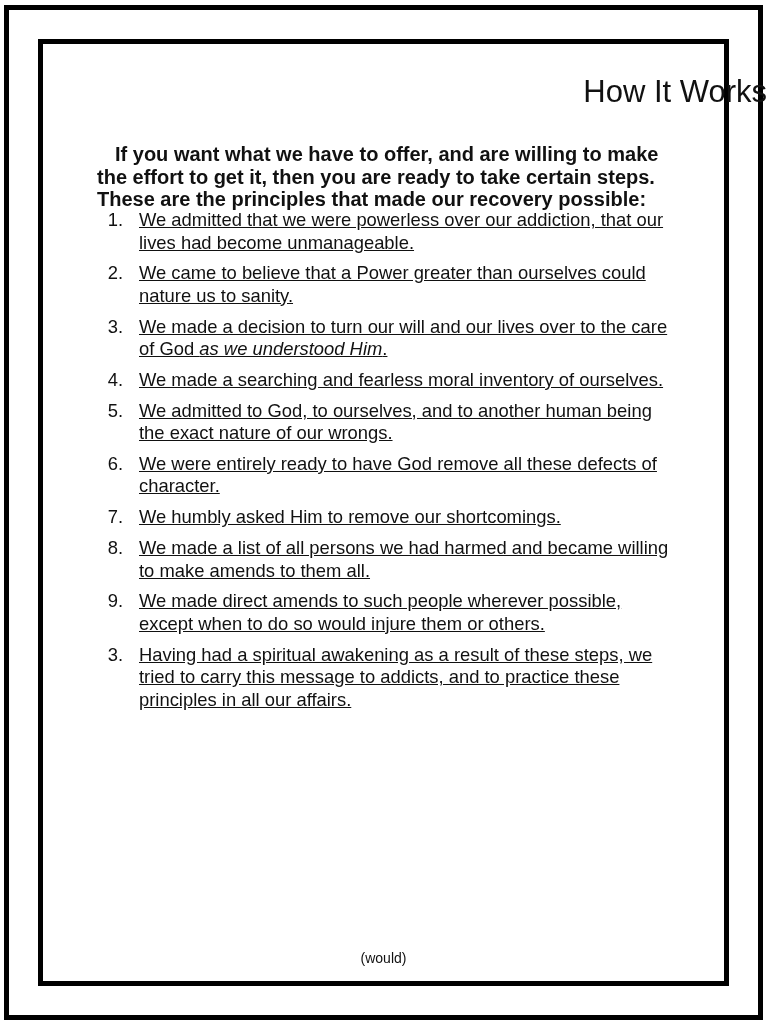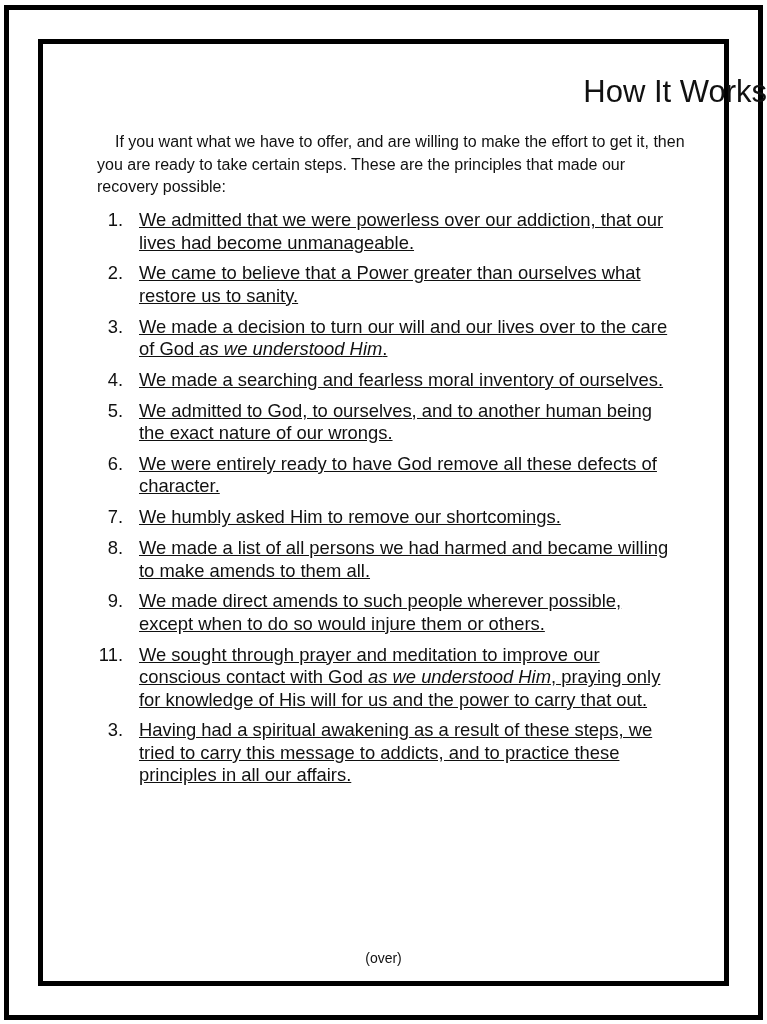--- a/index.html
+++ b/index.html
@@ -1,20 +1,20 @@
 <!DOCTYPE html>
 <html><head>
 <meta charset="utf-8">
 <style>
   html, body { margin: 0; padding: 0; background: #fff; }
   body { width: 767px; height: 1024px; position: relative; overflow: hidden; font-family: "Liberation Sans", sans-serif; color: #111; }
   .outer { position: absolute; left: 4px; top: 5px; width: 749px; height: 1005px; border: 5px solid #000; }
   .inner { position: absolute; left: 38px; top: 39px; width: 681px; height: 937px; border: 5px solid #000; }
   .title { position: absolute; left: 0; right: 0; top: 74px; text-align: right; font-size: 31px; line-height: 36px; }
-  .intro { position: absolute; left: 97px; width: 590px; top: 131px; font-size: 16px; line-height: 22.5px; text-indent: 18px; }
+  .intro { position: absolute; left: 97px; width: 590px; top: 143px; font-size: 20px; line-height: 22.5px; text-indent: 18px; font-weight: bold; }
   .steps { position: absolute; left: 92px; width: 590px; top: 209px; margin: 0; padding: 0; list-style: none; }
   .step { display: flex; font-size: 18.4px; line-height: 22.5px; margin-bottom: 8.3px; }
   .num { width: 31px; text-align: right; flex: none; }
   .txt { margin-left: 16px; width: 540px; text-decoration: underline; }
   .over { position: absolute; left: 0; right: 0; top: 949px; text-align: center; font-size: 14px; line-height: 18px; }
   i { font-style: italic; }
 </style>
 </head>
 <body>
 
@@ -24,21 +24,21 @@
 <div class="title">How It Works</div>
 <div class="intro">If you want what we have to offer, and are willing to make the effort to get it, then you are ready to take certain steps. These are the principles that made our recovery possible:</div>
 
 <ol class="steps">
   <li class="step">
       <span class="num">1.</span>
       <span class="txt"><span>We admitted that we were powerless over our addiction, that our lives had become unmanageable.</span><i></i><span></span></span>
     </li>
   <li class="step">
       <span class="num">2.</span>
-      <span class="txt"><span>We came to believe that a Power greater than ourselves what restore us to sanity.</span><i></i><span></span></span>
+      <span class="txt"><span>We came to believe that a Power greater than ourselves could nature us to sanity.</span><i></i><span></span></span>
     </li>
   <li class="step">
       <span class="num">3.</span>
       <span class="txt"><span>We made a decision to turn our will and our lives over to the care of God </span><i>as we understood Him</i><span>.</span></span>
     </li>
   <li class="step">
       <span class="num">4.</span>
       <span class="txt"><span>We made a searching and fearless moral inventory of ourselves.</span><i></i><span></span></span>
     </li>
   <li class="step">
@@ -55,22 +55,18 @@
     </li>
   <li class="step">
       <span class="num">8.</span>
       <span class="txt"><span>We made a list of all persons we had harmed and became willing to make amends to them all.</span><i></i><span></span></span>
     </li>
   <li class="step">
       <span class="num">9.</span>
       <span class="txt"><span>We made direct amends to such people wherever possible, except when to do so would injure them or others.</span><i></i><span></span></span>
     </li>
   <li class="step">
-      <span class="num">11.</span>
-      <span class="txt"><span>We sought through prayer and meditation to improve our conscious contact with God </span><i>as we understood Him</i><span>, praying only for knowledge of His will for us and the power to carry that out.</span></span>
-    </li>
-  <li class="step">
       <span class="num">3.</span>
       <span class="txt"><span>Having had a spiritual awakening as a result of these steps, we tried to carry this message to addicts, and to practice these principles in all our affairs.</span><i></i><span></span></span>
     </li>
 </ol>
 
-<div class="over">(over)</div>
+<div class="over">(would)</div>
 
 </body></html>

